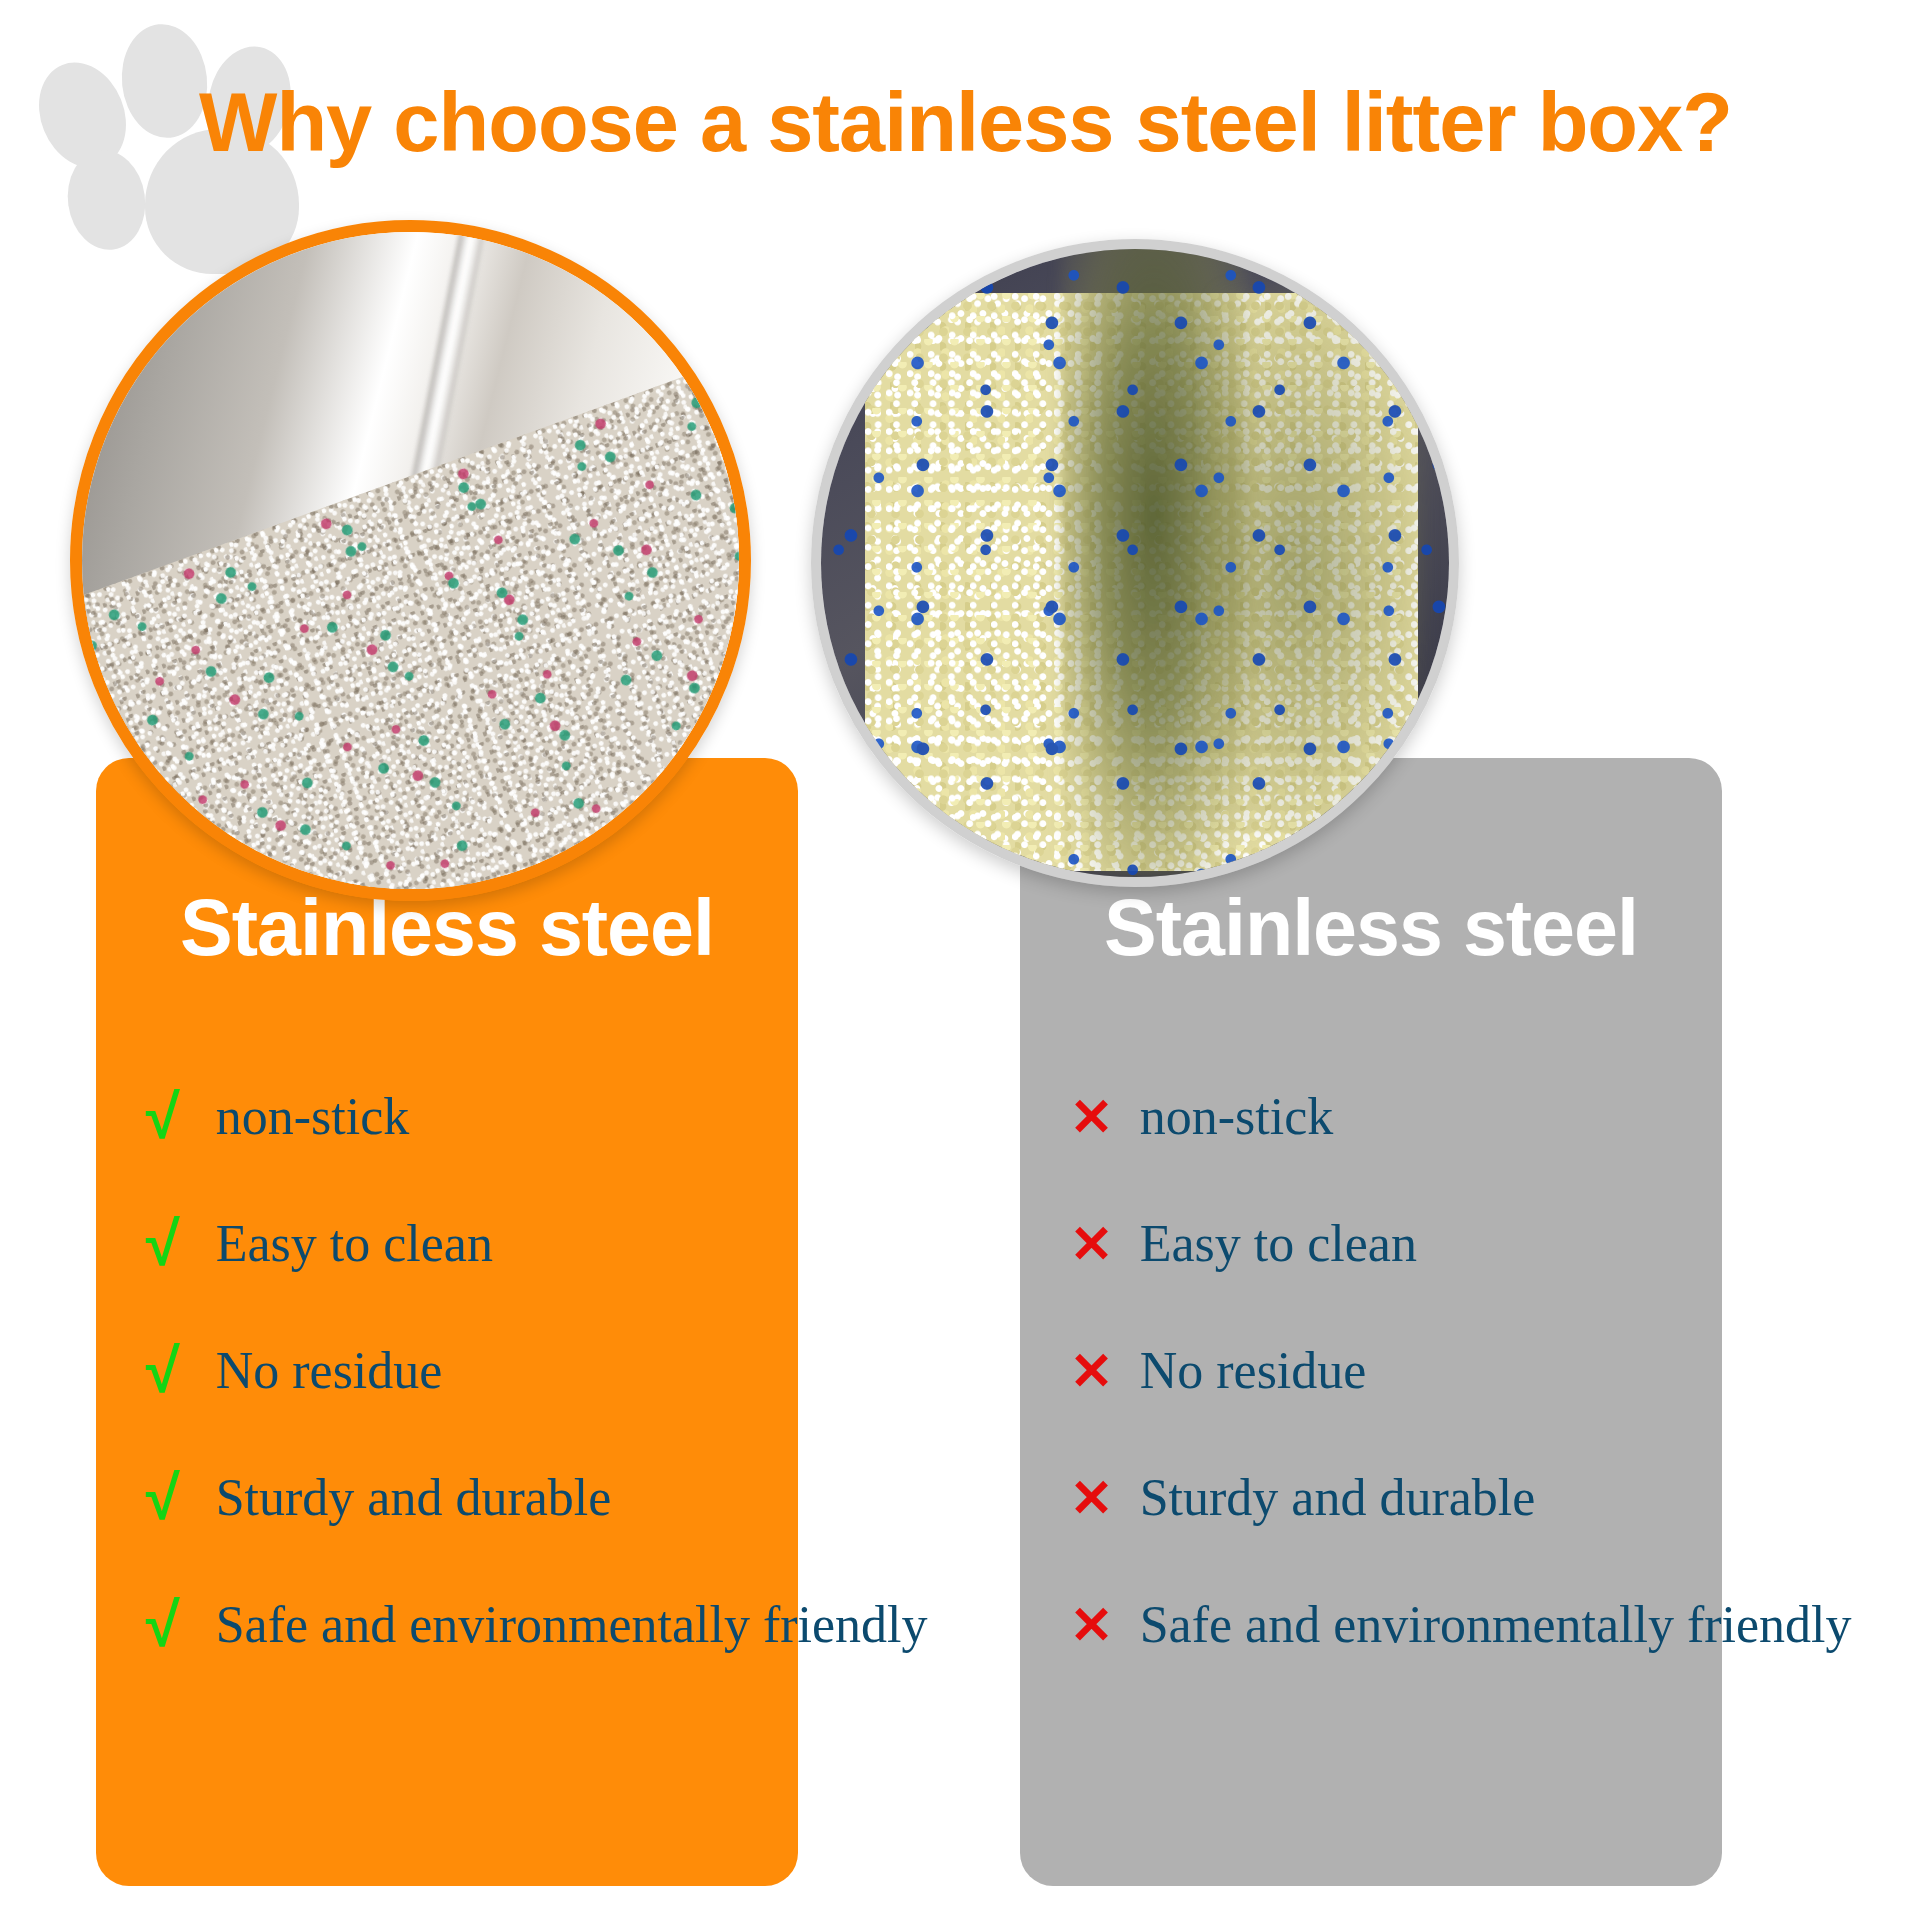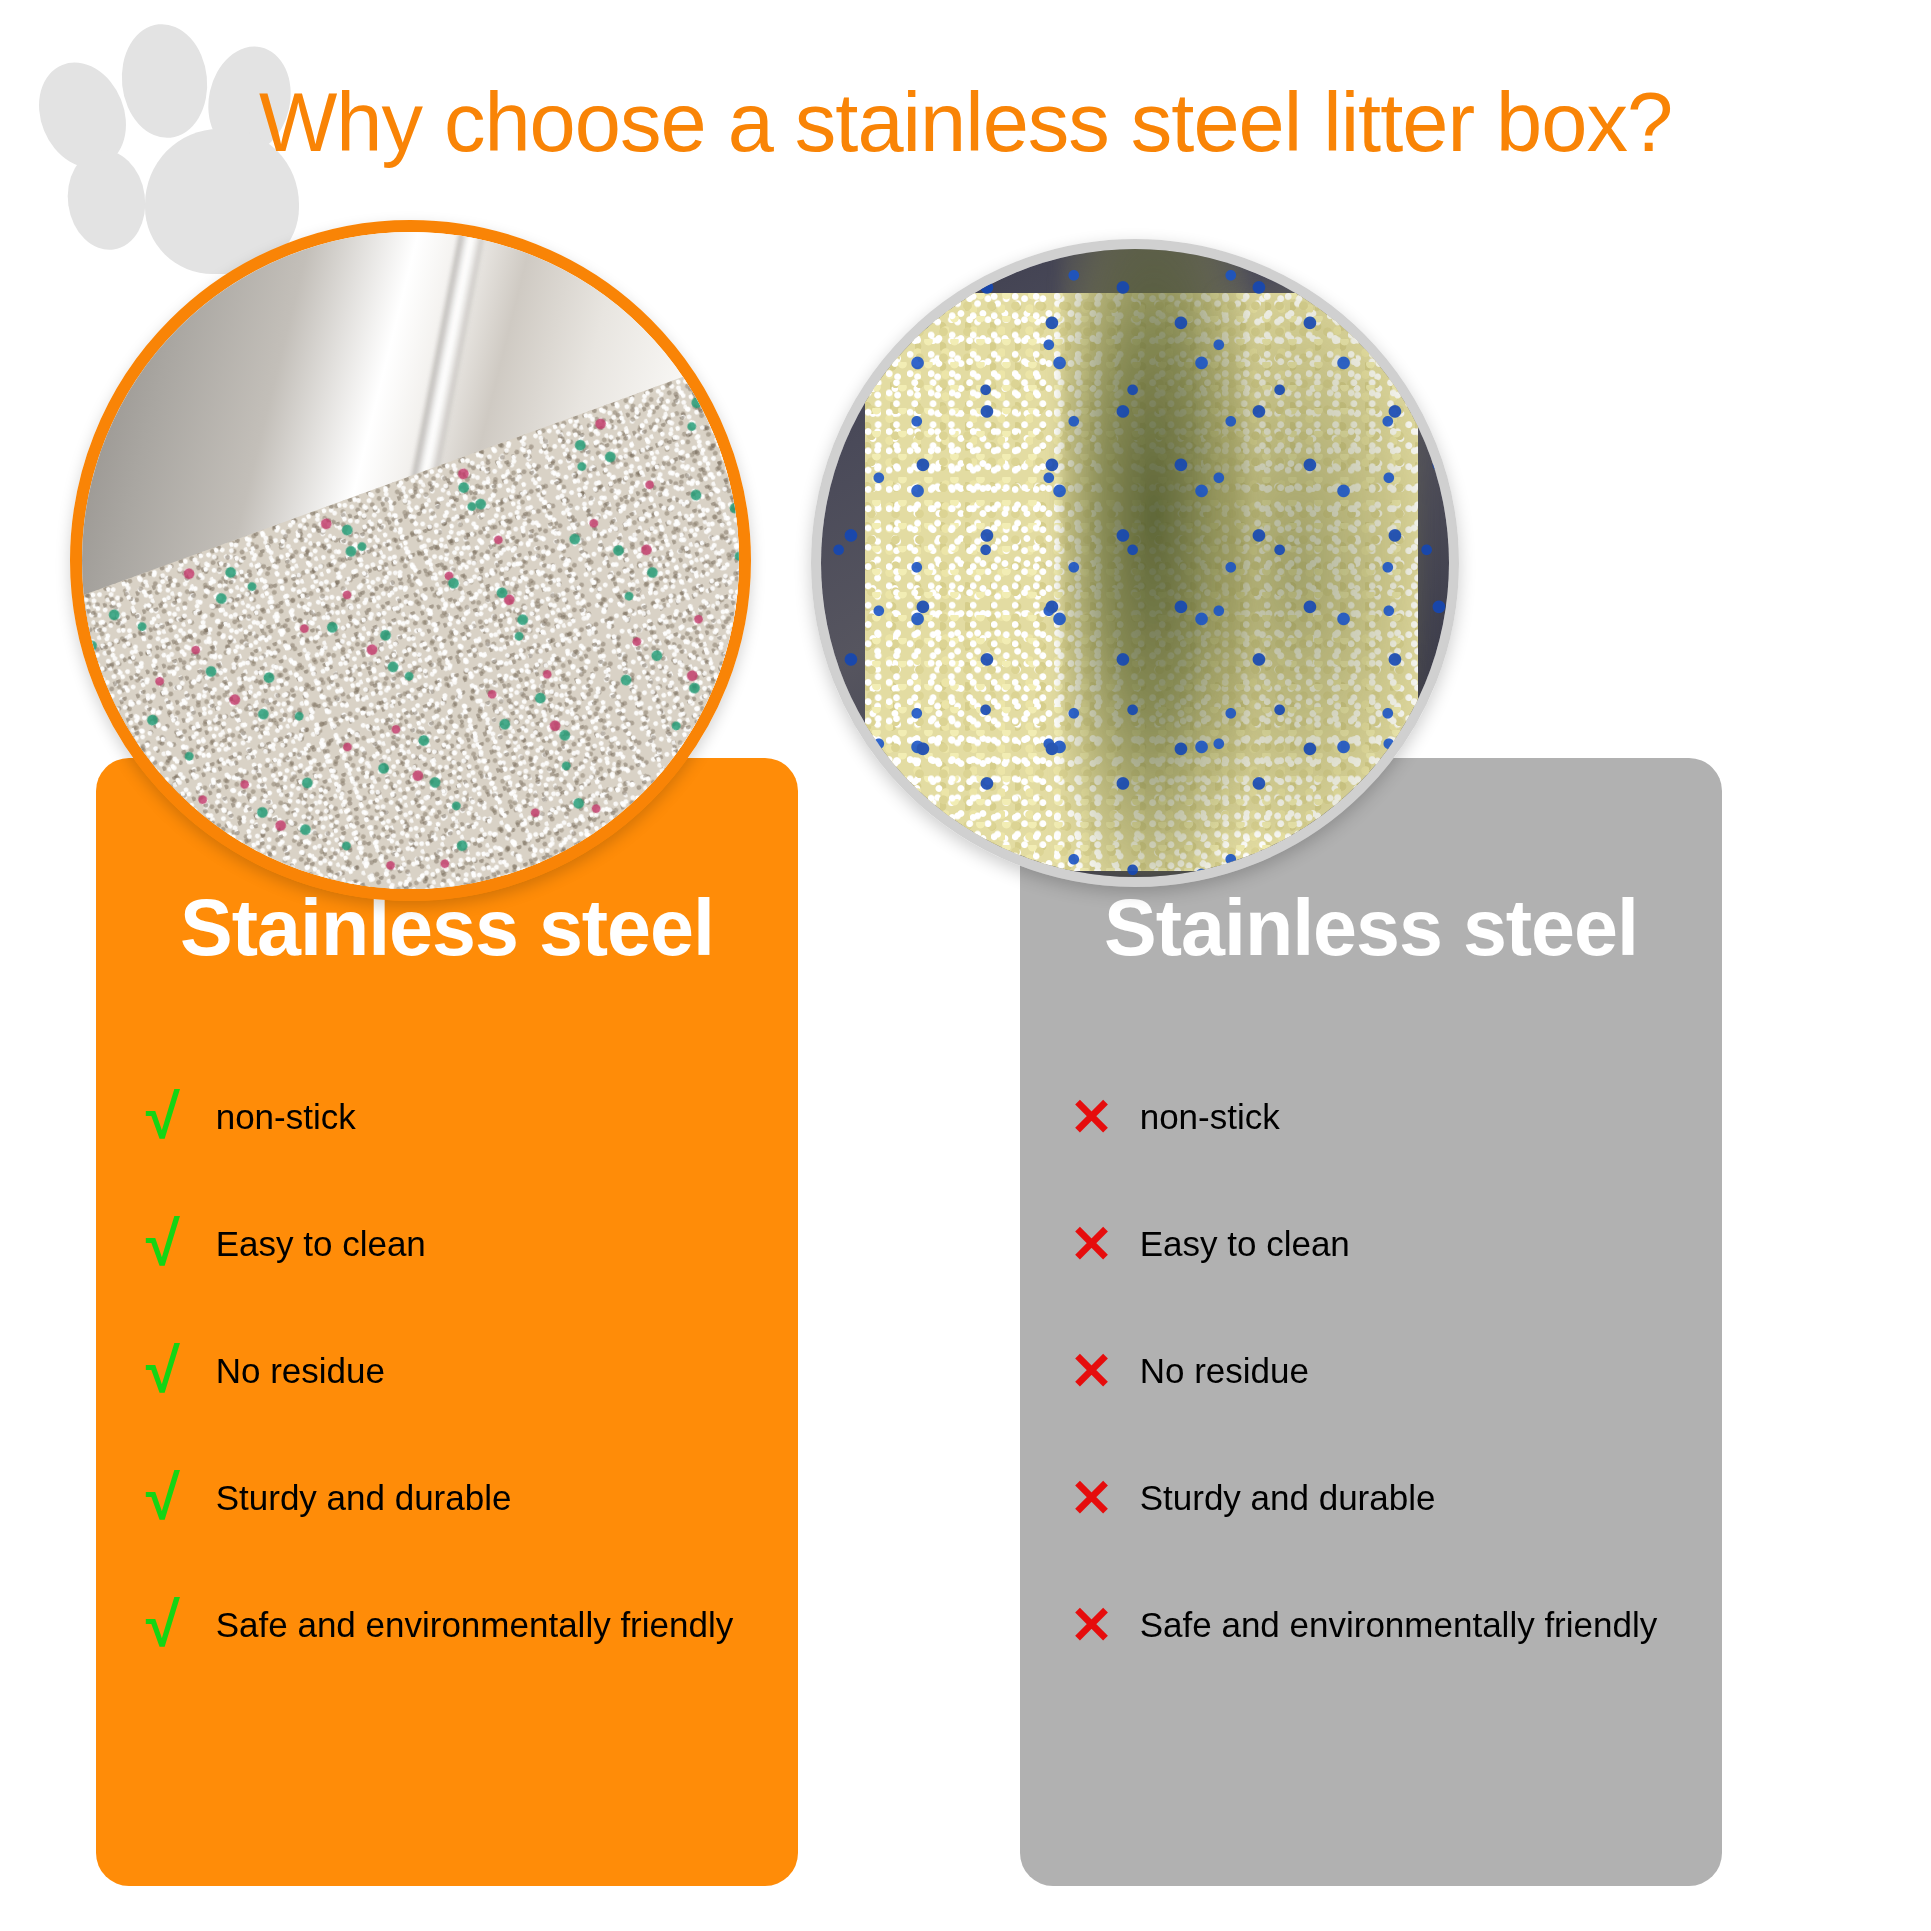--- a/index.html
+++ b/index.html
@@ -41,21 +41,21 @@
 
   
   .title {
     position: absolute;
     left: 0;
     top: 75px;
     width: 1931px;
     text-align: center;
     z-index: 5;
     font-size: 83px;
-    font-weight: normal;
+    font-weight: bold;
     color: #f98406;
     letter-spacing: -1px;
     white-space: nowrap;
   }
 
   
   .card {
     position: absolute;
     top: 758px;
     width: 702px;
@@ -96,23 +96,24 @@
     flex: 0 0 70px;
     font-size: 54px;
     font-weight: bold;
     line-height: 1;
     text-align: left;
     padding-left: 7.7px;
   }
   .marker-check { color: #14d514; font-size: 62px; }
   .marker-cross { color: #e60d0d; font-size: 52px; }
   .feature-label {
-    font-size: 35px;
-    color: #000000;
+    font-size: 52px;
+    color: #0c4a6e;
     white-space: nowrap;
+    font-family: Liberation Serif, serif;
   }
 
   
   .photo {
     position: absolute;
     border-radius: 50%;
     overflow: hidden;
     z-index: 4;
   }
   .photo-left {

